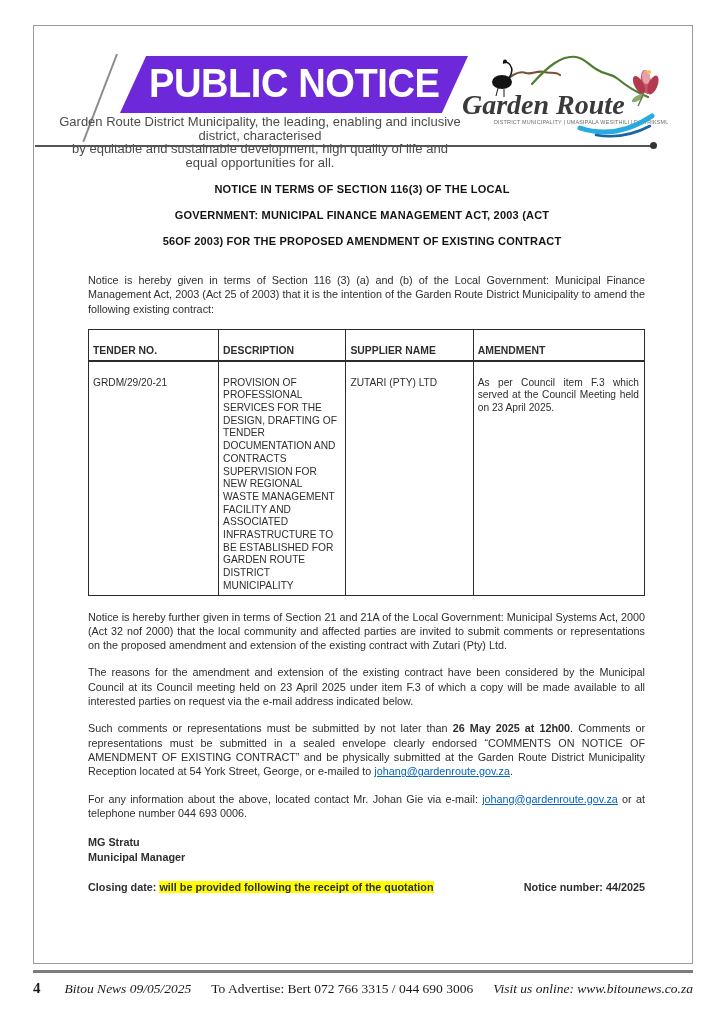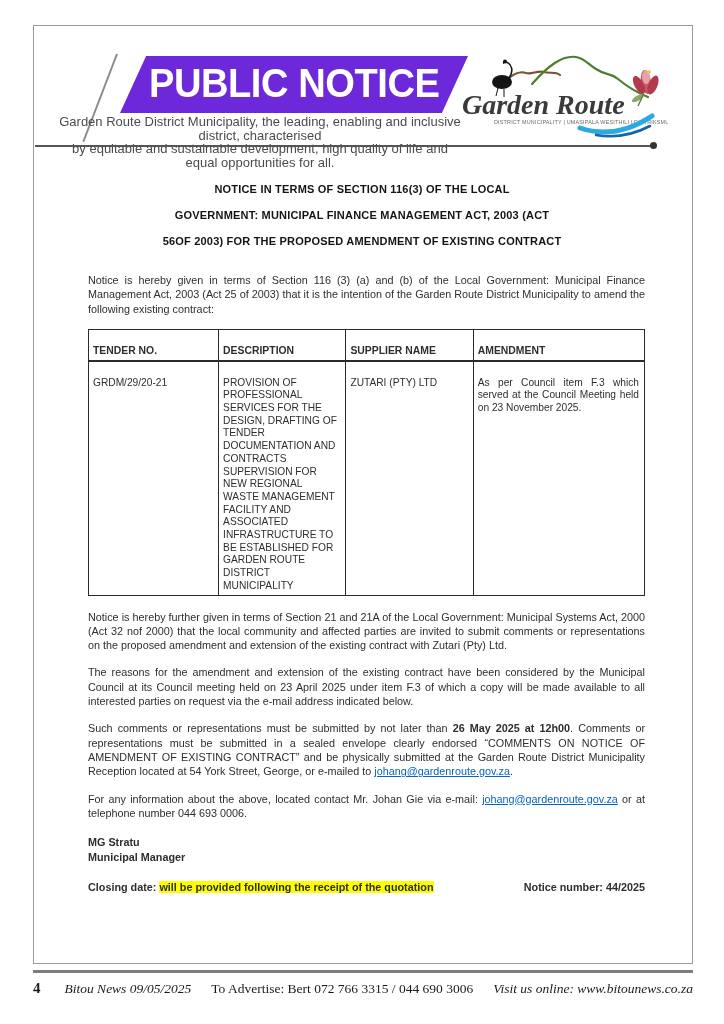--- a/index.html
+++ b/index.html
@@ -141,21 +141,21 @@
           <tr>
         <th>TENDER NO.</th>
         <th>DESCRIPTION</th>
         <th>SUPPLIER NAME</th>
         <th>AMENDMENT</th>
       </tr>
       <tr>
         <td>GRDM/29/20-21</td>
         <td>PROVISION OF PROFESSIONAL SERVICES FOR THE DESIGN, DRAFTING OF TENDER DOCUMENTATION AND CONTRACTS SUPERVISION FOR NEW REGIONAL WASTE MANAGEMENT FACILITY AND ASSOCIATED INFRASTRUCTURE TO BE ESTABLISHED FOR GARDEN ROUTE DISTRICT MUNICIPALITY</td>
         <td>ZUTARI (PTY) LTD</td>
-        <td class="justify">As per Council item F.3 which served at the Council Meeting held on 23 November 2025.</td>
+        <td class="justify">As per Council item F.3 which served at the Council Meeting held on 23 April 2025.</td>
       </tr>
     </tbody>
       </table>
 
     <p>Notice is hereby further given in terms of Section 21 and 21A of the Local Government: Municipal Systems Act, 2000 (Act 32 nof 2000) that the local community and affected parties are invited to submit comments or representations on the proposed amendment and extension of the existing contract with Zutari (Pty) Ltd.</p>
     <p>The reasons for the amendment and extension of the existing contract have been considered by the Municipal Council at its Council meeting held on 23 April 2025 under item F.3 of which a copy will be made available to all interested parties on request via the e-mail address indicated below.</p>
 
     <p><span>Such comments or representations must be submitted by not later than </span><span class="bold">26 May 2025 at 12h00</span><span>. Comments or representations must be submitted in a sealed envelope clearly endorsed “COMMENTS ON NOTICE OF AMENDMENT OF EXISTING CONTRACT” and be physically submitted at the Garden Route District Municipality Reception located at 54 York Street, George, or e-mailed to </span><a href="#" class="doclink">johang@gardenroute.gov.za</a><span>.</span></p>
 
     <p><span>For any information about the above, located contact Mr. Johan Gie via e-mail: </span><a href="#" class="doclink">johang@gardenroute.gov.za</a><span> or at telephone number 044 693 0006.</span></p>

